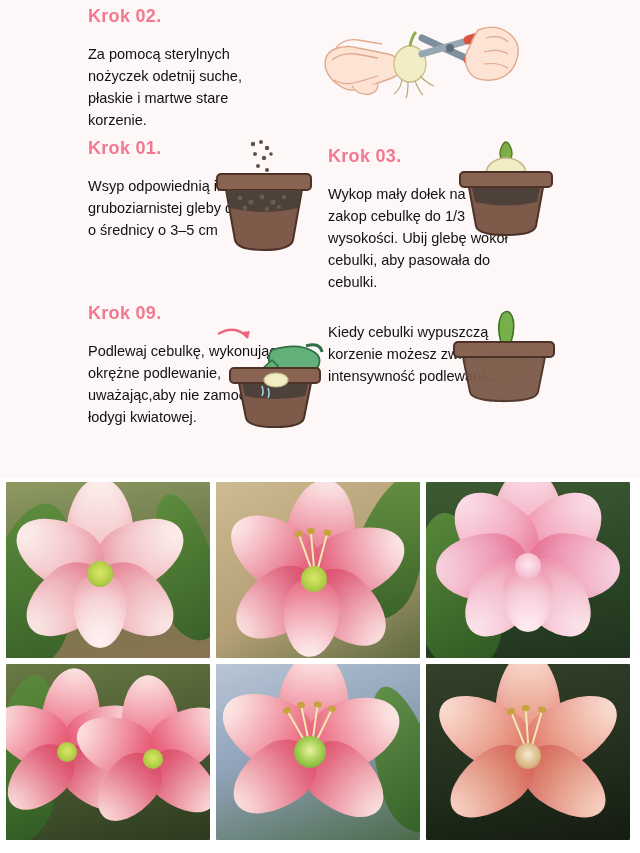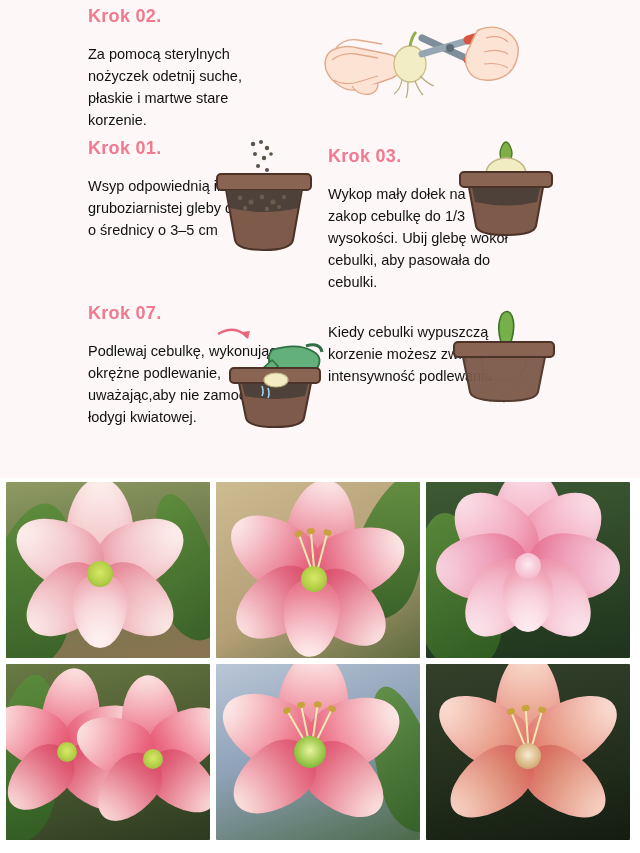--- a/index.html
+++ b/index.html
@@ -223,21 +223,21 @@
     <svg viewBox="0 0 120 105" width="120" height="105">
       <path d="M52 6 q4 -8 8 0 q4 8 0 14 h-8 q-4 -6 0 -14z" fill="#7fae46" stroke="#4f7a28" stroke-width="1.4"></path>
       <ellipse cx="56" cy="34" rx="20" ry="16" fill="#f2ecc2" stroke="#c2b888" stroke-width="1.6"></ellipse>
       <path d="M18 42 h76 l-8 44 q-2 9 -30 9 q-28 0 -30 -9z" fill="#7d5a4a" stroke="#4c3227" stroke-width="2"></path>
       <path d="M14 32 h84 a4 4 0 0 1 4 4 v7 a4 4 0 0 1 -4 4 h-84 a4 4 0 0 1 -4 -4 v-7 a4 4 0 0 1 4 -4z" fill="#8a6452" stroke="#4c3227" stroke-width="2"></path>
       <path d="M22 48 h68 l-3 14 q-31 7 -62 0z" fill="#4d4139"></path>
     </svg>
   </div>
 
   <div class="step" id="step4">
-    <div class="step-title">Krok 07.</div>
+    <div class="step-title">Krok 09.</div>
     <div class="step-body">Podlewaj cebulkę, wykonując okrężne podlewanie, uważając,aby nie zamoczyć łodygi kwiatowej.</div>
   </div>
 
   <div class="ill" id="ill4">
     <svg viewBox="0 0 130 120" width="130" height="120">
       <path d="M8 14 q18 -10 30 4" stroke="#e8677f" stroke-width="2.4" fill="none"></path>
       <path d="M38 18 l-6 -6 l8 -1z" fill="#e8677f"></path>
       <path d="M62 30 q26 -8 42 2 q10 6 2 18 q-8 12 -26 10 q-16 -2 -20 -14 q-3 -10 2 -16z" fill="#63b07a" stroke="#2f6f43" stroke-width="1.8"></path>
       <path d="M62 40 l-22 20 q-4 4 2 6 q6 2 10 -4 l16 -16z" fill="#63b07a" stroke="#2f6f43" stroke-width="1.6"></path>
       <path d="M96 26 q14 -4 16 6" stroke="#2f6f43" stroke-width="3" fill="none"></path>

